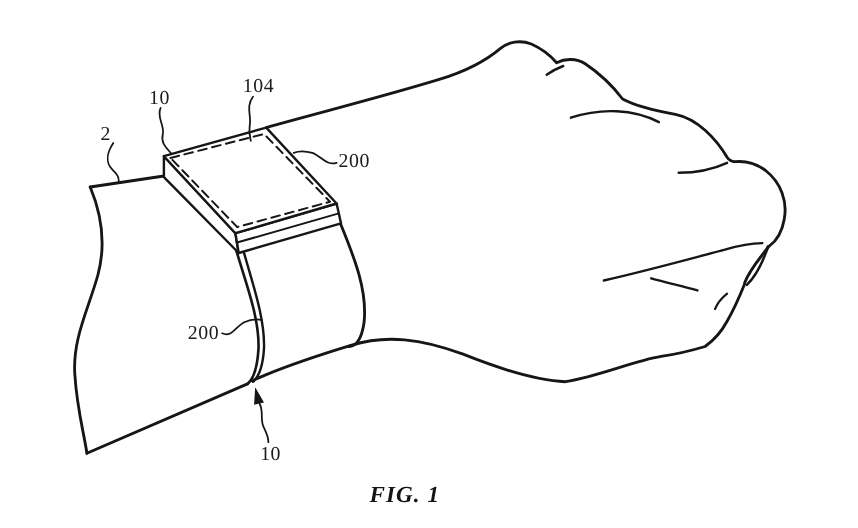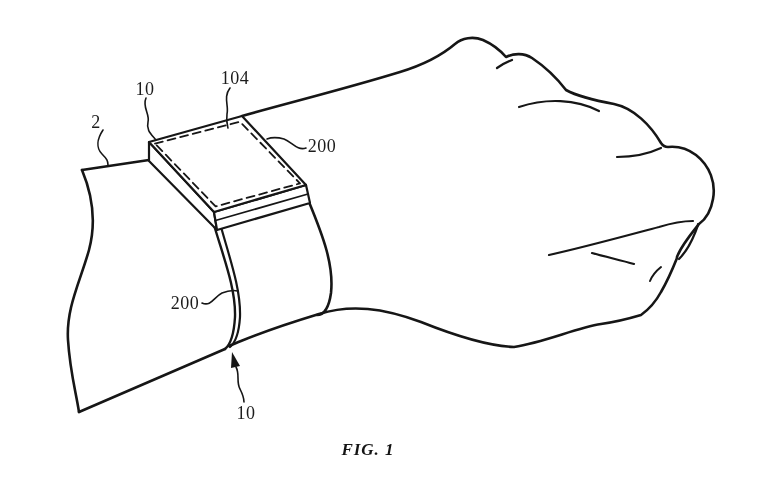--- a/index.html
+++ b/index.html
@@ -27,21 +27,21 @@
     font-size: 18px;
     color: #1c1c1c;
     white-space: nowrap;
     letter-spacing: 0.5px;
     user-select: none;
   }
   .fig-caption {
     position: absolute;
     transform: translate(-50%, -50%);
     font-family: "Liberation Serif", serif;
-    font-size: 17px;
+    font-size: 21px;
     font-weight: bold;
     font-style: italic;
     color: #141414;
     white-space: nowrap;
     letter-spacing: 1px;
     user-select: none;
   }
 </style>
 </head>
 <body>

